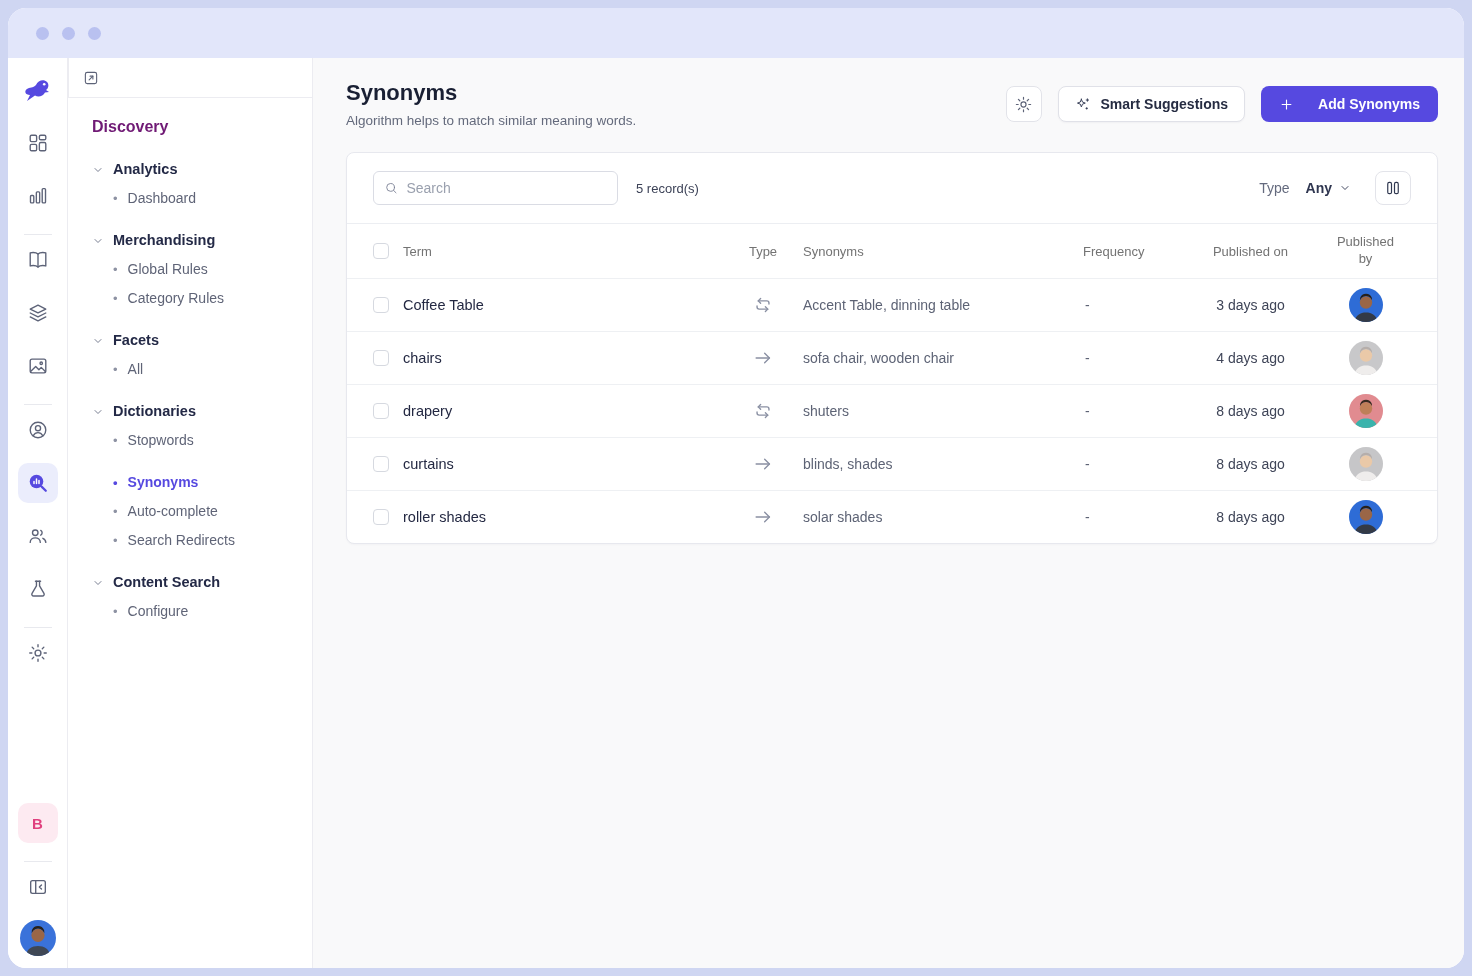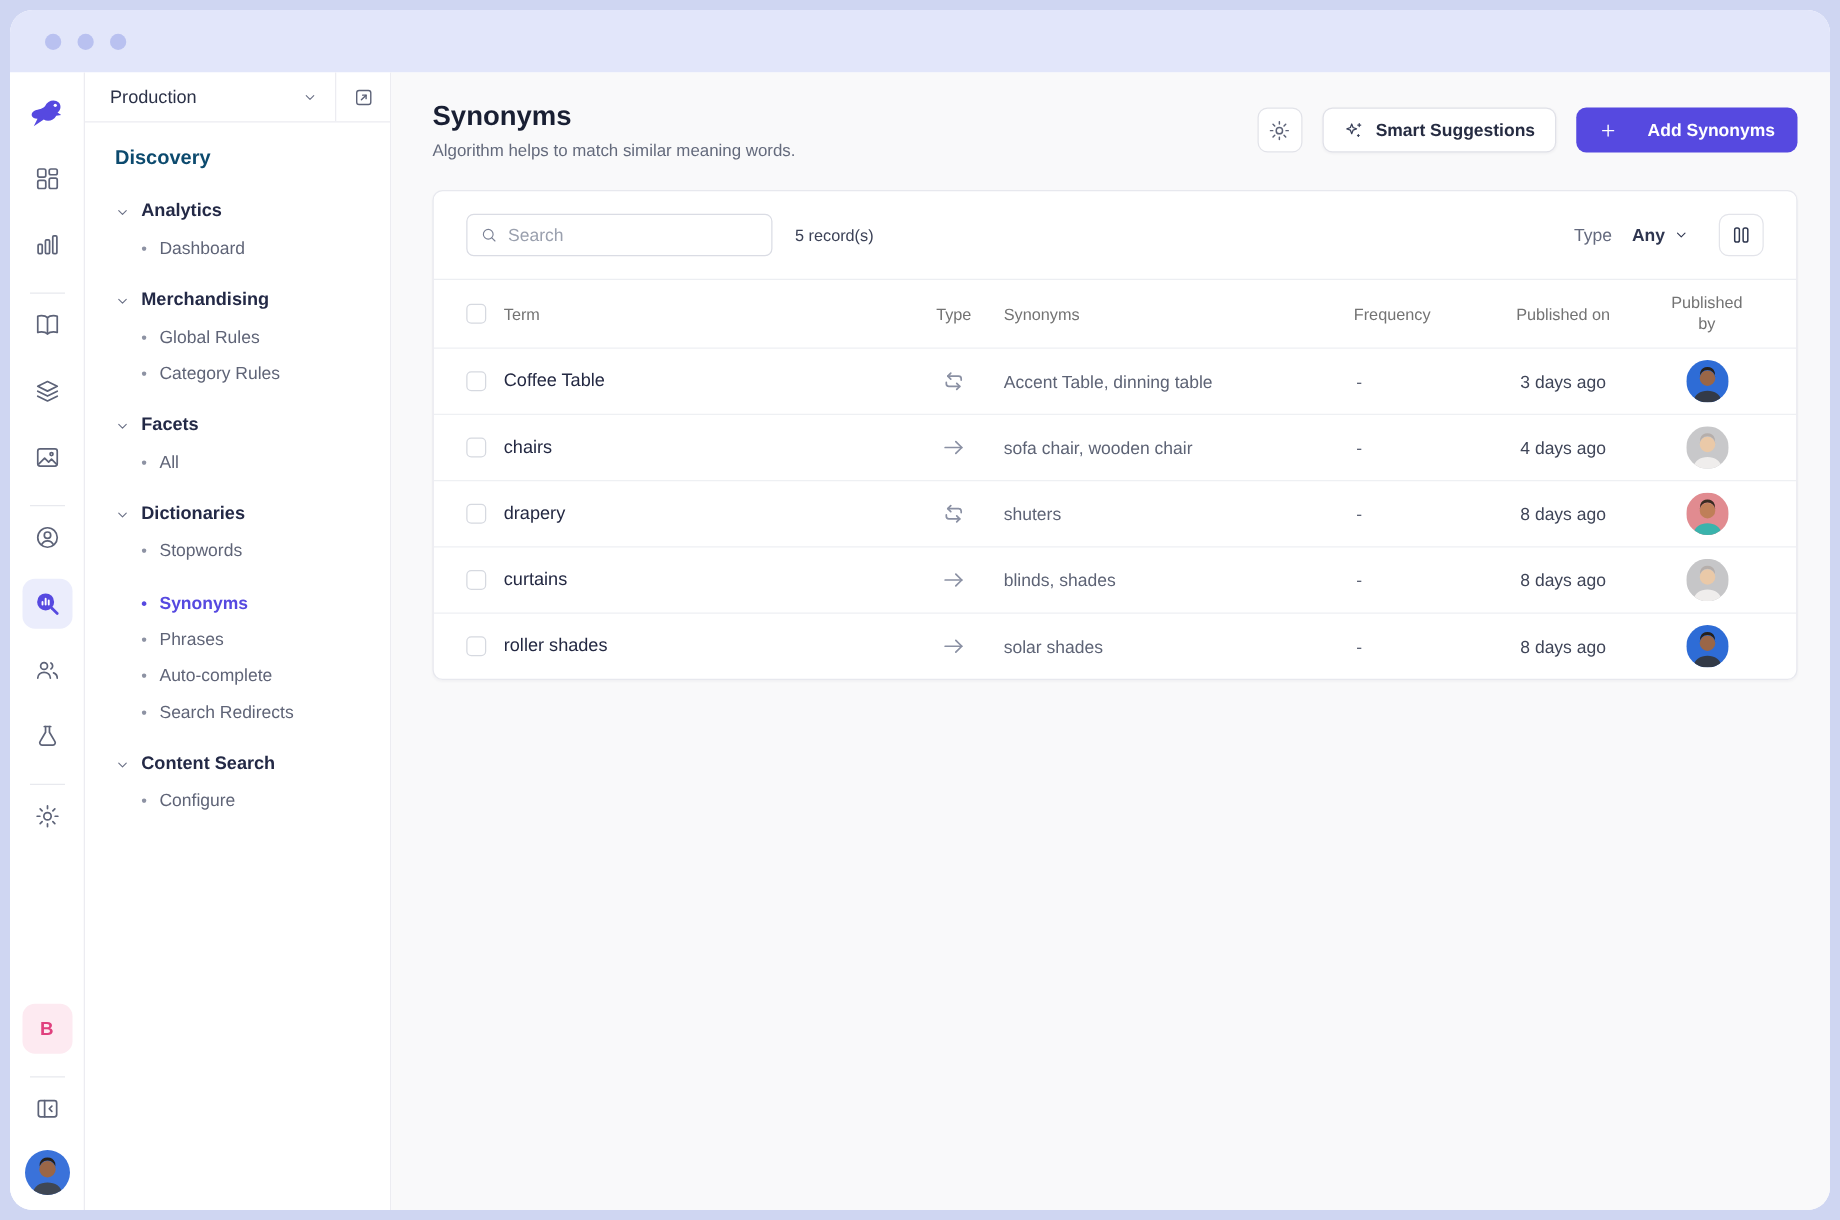--- a/index.html
+++ b/index.html
@@ -21,21 +21,21 @@
   .rail-avatar { width:36px; height:36px; border-radius:50%; overflow:hidden; flex:0 0 36px; }
   .rail-avatar svg, .avatar svg { display:block; width:100%; height:100%; }
 
   
   .sidebar { width:245px; flex:0 0 245px; background:#fff; border-right:1px solid #ececf1; display:flex; flex-direction:column; }
   .env-row { height:40px; flex:0 0 40px; border-bottom:1px solid #ececf1; display:flex; align-items:stretch; }
   .env-select { flex:1; display:flex; align-items:center; padding:0 14px 0 20px; gap:8px; cursor:pointer; }
   .env-select .env-label { font-size:14.5px; color:#2b3147; flex:1; }
   .env-open { width:44px; border-left:1px solid #ececf1; display:grid; place-items:center; cursor:pointer; }
   .nav { padding:14px 0 0 24px; overflow:hidden; }
-  .nav-heading { font-size:16px; font-weight:bold; color:#0c4a6e; line-height:30px; }
+  .nav-heading { font-size:16px; font-weight:bold; color:#701a75; line-height:30px; }
   .nav-section { margin-top:13px; }
   .nav-section-header { display:flex; align-items:center; gap:9px; line-height:29px; cursor:pointer; }
   .nav-section-header .label { font-size:14.5px; font-weight:bold; color:#232946; }
   .nav-item { display:flex; align-items:center; line-height:29px; padding-left:21px; font-size:14px; color:#5f6477; cursor:pointer;text-align:right; }
   .nav-item::before { content:"•"; margin-right:10px; color:#8d92a3; font-size:13px; }
   .nav-item.active { color:#5649e0; font-weight:bold; }
   .nav-item.active::before { color:#5649e0; }
   .chev { width:12px; height:12px; stroke:#6a7086; stroke-width:1.8; fill:none; stroke-linecap:round; stroke-linejoin:round; }
 
   
@@ -187,26 +187,20 @@
           <rect width="34" height="34" fill="#3a72da"></rect>
           <circle cx="17" cy="14.5" r="6.2" fill="#9a6647"></circle>
           <path d="M10.8 14.2a6.2 6.2 0 0 1 12.4 0l-.4-4.5a6.2 6.2 0 0 0-11.6 0z" fill="#26201b"></path>
           <path d="M5.5 34c1-7 5.8-9.5 11.5-9.5S27.5 27 28.5 34z" fill="#3f4754"></path>
         </svg>
       </div>
     </div>
 
     <div class="sidebar">
       <div class="env-row">
-        <div class="env-select">
-          <span class="env-label">Production</span>
-          <svg class="chev" viewBox="0 0 24 24">
-              <path d="M6 9l6 6 6-6"></path>
-            </svg>
-        </div>
         <div class="env-open">
           <svg width="18" height="18" viewBox="0 0 24 24" style="stroke:#5d6378;stroke-width:1.5;fill:none;stroke-linecap:round;stroke-linejoin:round;">
               <rect x="4.5" y="4.5" width="15" height="15" rx="2.5"></rect>
               <path d="M9.5 14.5l5-5"></path>
               <path d="M10.8 9.5h3.7v3.7"></path>
             </svg>
         </div>
       </div>
 
       <div class="nav">
@@ -259,23 +253,20 @@
             <span class="label">Dictionaries</span>
           </div>
           <div class="nav-item">
               <span>Stopwords</span>
             </div>
         </div>
 
         <div class="nav-section">
           <div class="nav-item active">
               <span>Synonyms</span>
-            </div>
-          <div class="nav-item">
-              <span>Phrases</span>
             </div>
           <div class="nav-item">
               <span>Auto-complete</span>
             </div>
           <div class="nav-item">
               <span>Search Redirects</span>
             </div>
         </div>
 
         <div class="nav-section">

